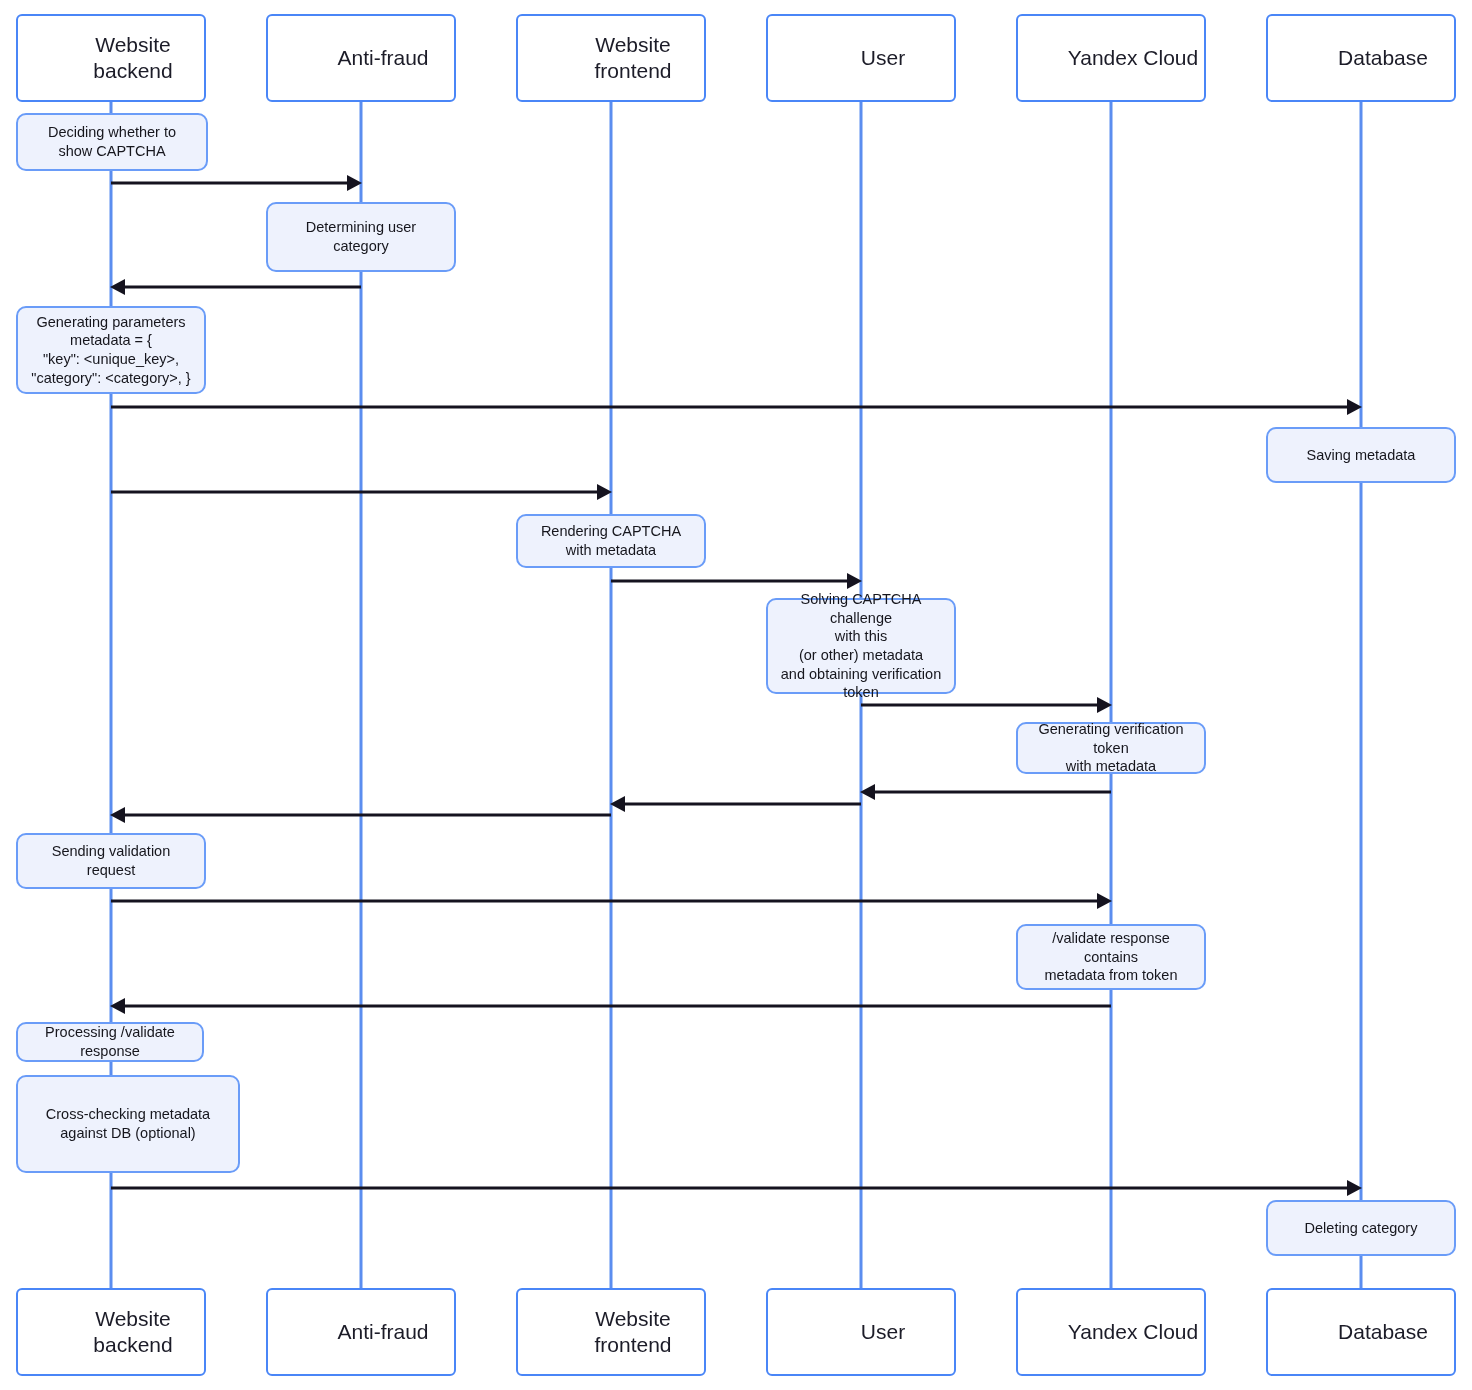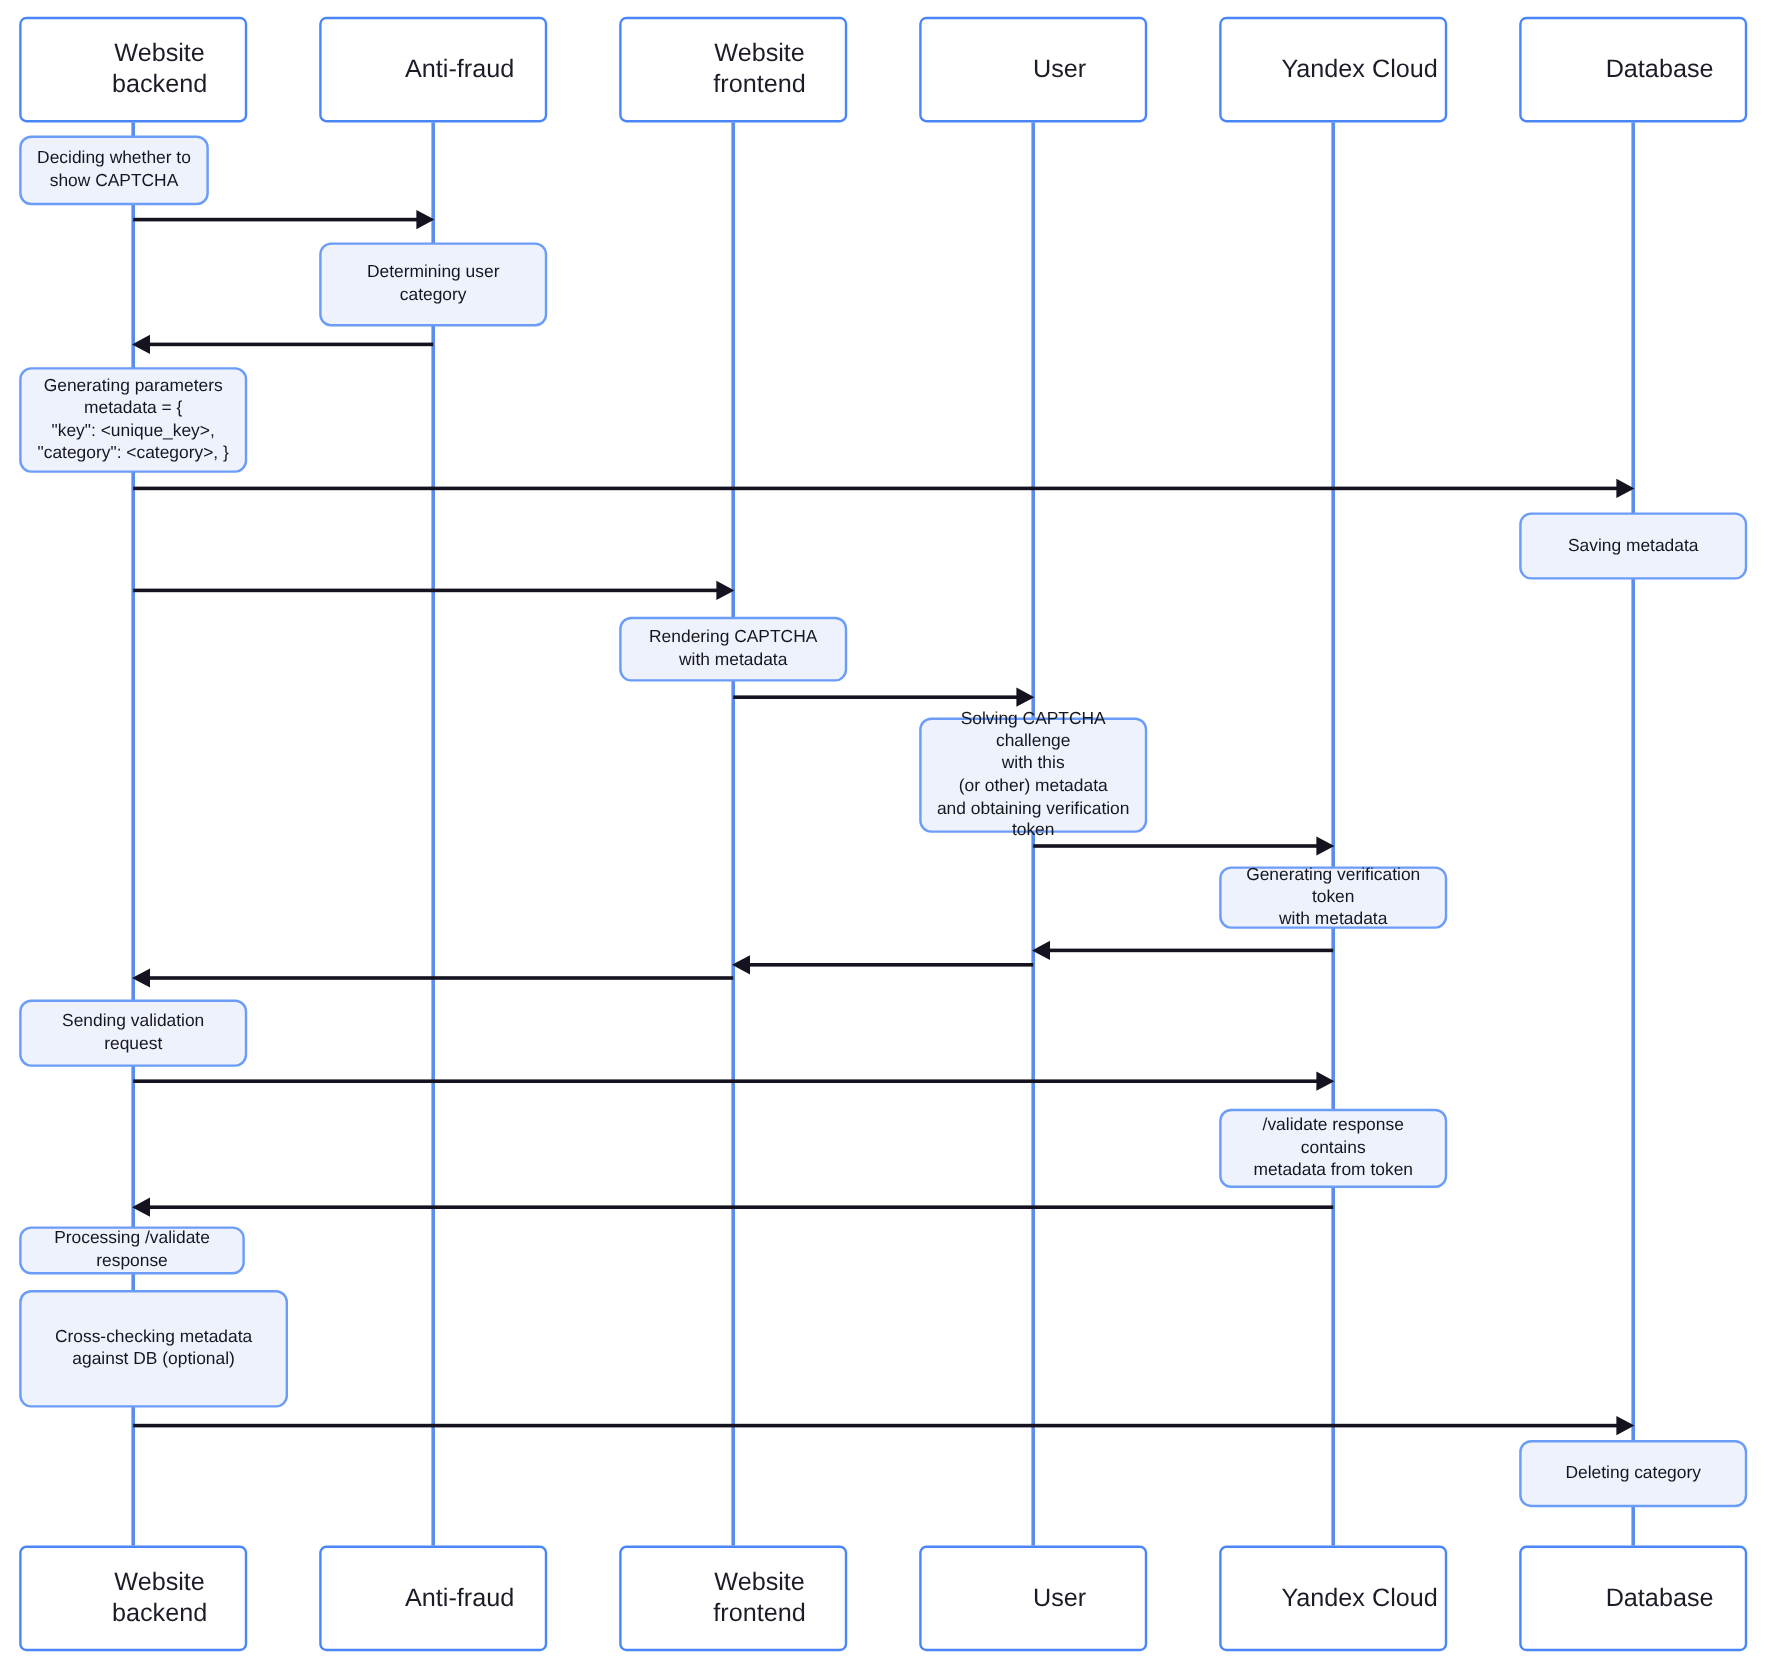--- a/index.html
+++ b/index.html
@@ -184,21 +184,21 @@
         <span>User</span>
       </div>
       <div class="participant" style="left: 1016px; top: 1288px; width: 190px; height: 88px;">
         <span>Yandex Cloud</span>
       </div>
       <div class="participant" style="left: 1266px; top: 1288px; width: 190px; height: 88px;">
         <span>Database</span>
       </div>
     </div>
   <div id="notes">
-      <div class="note" style="left: 16px; top: 113px; width: 158px; height: 58px;"><span>Deciding whether to
+      <div class="note" style="left: 16px; top: 113px; width: 192px; height: 58px;"><span>Deciding whether to
 show CAPTCHA</span></div>
       <div class="note" style="left: 266px; top: 202px; width: 190px; height: 70px;"><span>Determining user
 category</span></div>
       <div class="note" style="left: 16px; top: 306px; width: 190px; height: 88px;"><span>Generating parameters
 metadata = {
 "key": &lt;unique_key&gt;,
 "category": &lt;category&gt;, }</span></div>
       <div class="note" style="left: 1266px; top: 427px; width: 190px; height: 56px;"><span>Saving metadata</span></div>
       <div class="note" style="left: 516px; top: 514px; width: 190px; height: 54px;"><span>Rendering CAPTCHA
 with metadata</span></div>

